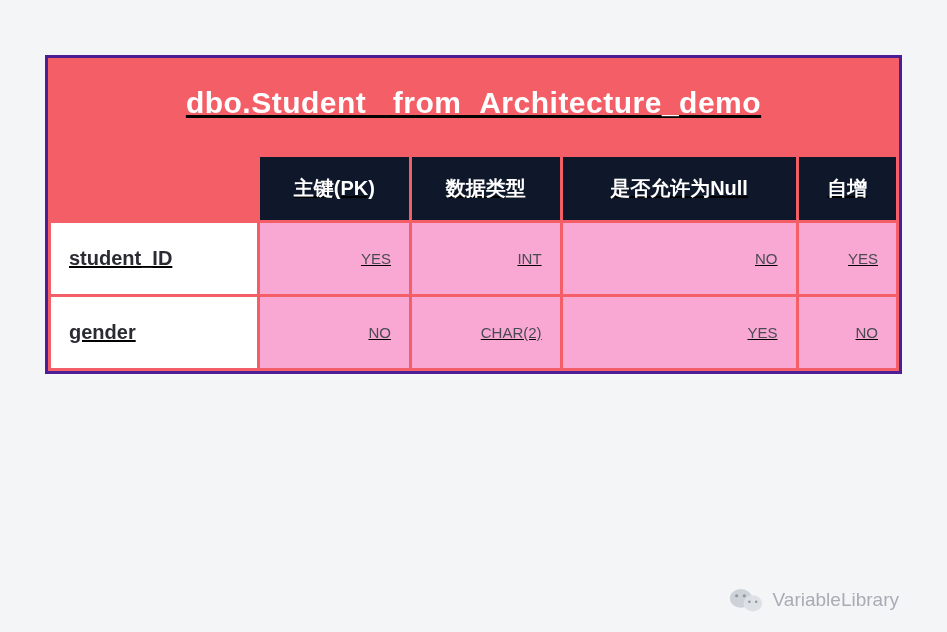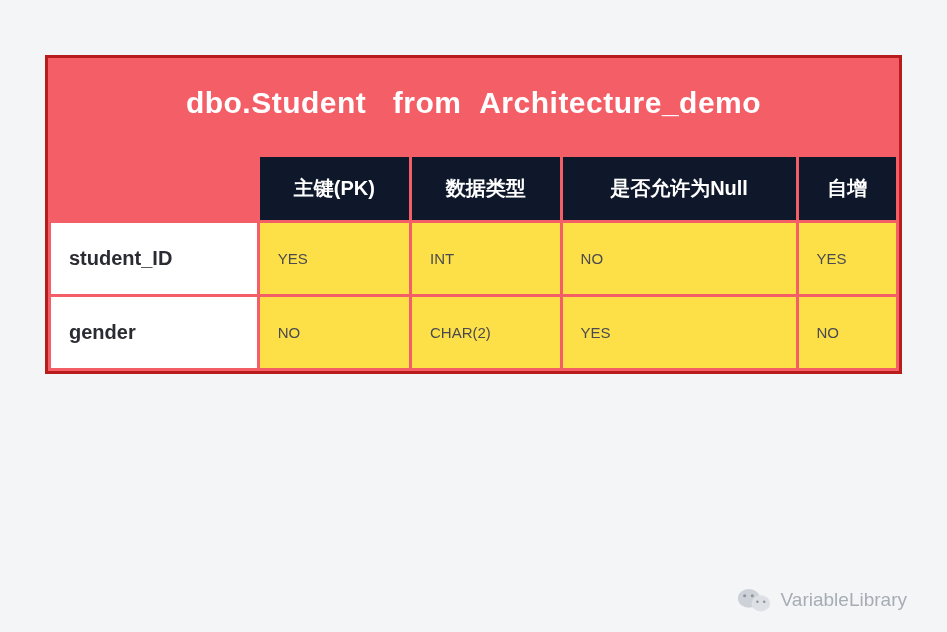--- a/index.html
+++ b/index.html
@@ -5,22 +5,23 @@
   * { box-sizing: border-box; margin: 0; padding: 0; }
   body {
     background: #f4f5f7;
     font-family: -apple-system, BlinkMacSystemFont, "Segoe UI", "PingFang SC", "Microsoft YaHei", sans-serif;
     width: 947px;
     height: 632px;
     position: relative;
     padding: 55px 45px;
   }
   .table-wrap {
-    border: 3px solid #b91c1c;
+    border: 3px solid #4c1d95;
     background: #f45e66;
+    text-decoration: underline;
   }
   .title-bar {
     background: #f45e66;
     color: #fff;
     font-weight: 700;
     font-size: 30px;
     text-align: center;
     padding: 28px 10px 34px;
     letter-spacing: 0.5px;
   }
@@ -43,30 +44,30 @@
   }
   td.rowhead {
     background: #fff;
     color: #2b2b33;
     font-weight: 700;
     font-size: 20px;
     padding: 24px 18px;
     text-align: left;
   }
   td.cell {
-    background: #fde047;
+    background: #f9a8d4;
     color: #4a4a52;
     font-size: 15px;
     padding: 26px 18px;
-    text-align: left;
+    text-align: right;
     vertical-align: middle;
   }
   .watermark {
     position: absolute;
-    right: 40px;
+    right: 48px;
     bottom: 18px;
     display: flex;
     align-items: center;
     gap: 10px;
     color: #9aa0aa;
     font-size: 19px;
     font-weight: 500;
     opacity: 0.85;
   }
   .wm-icon {

